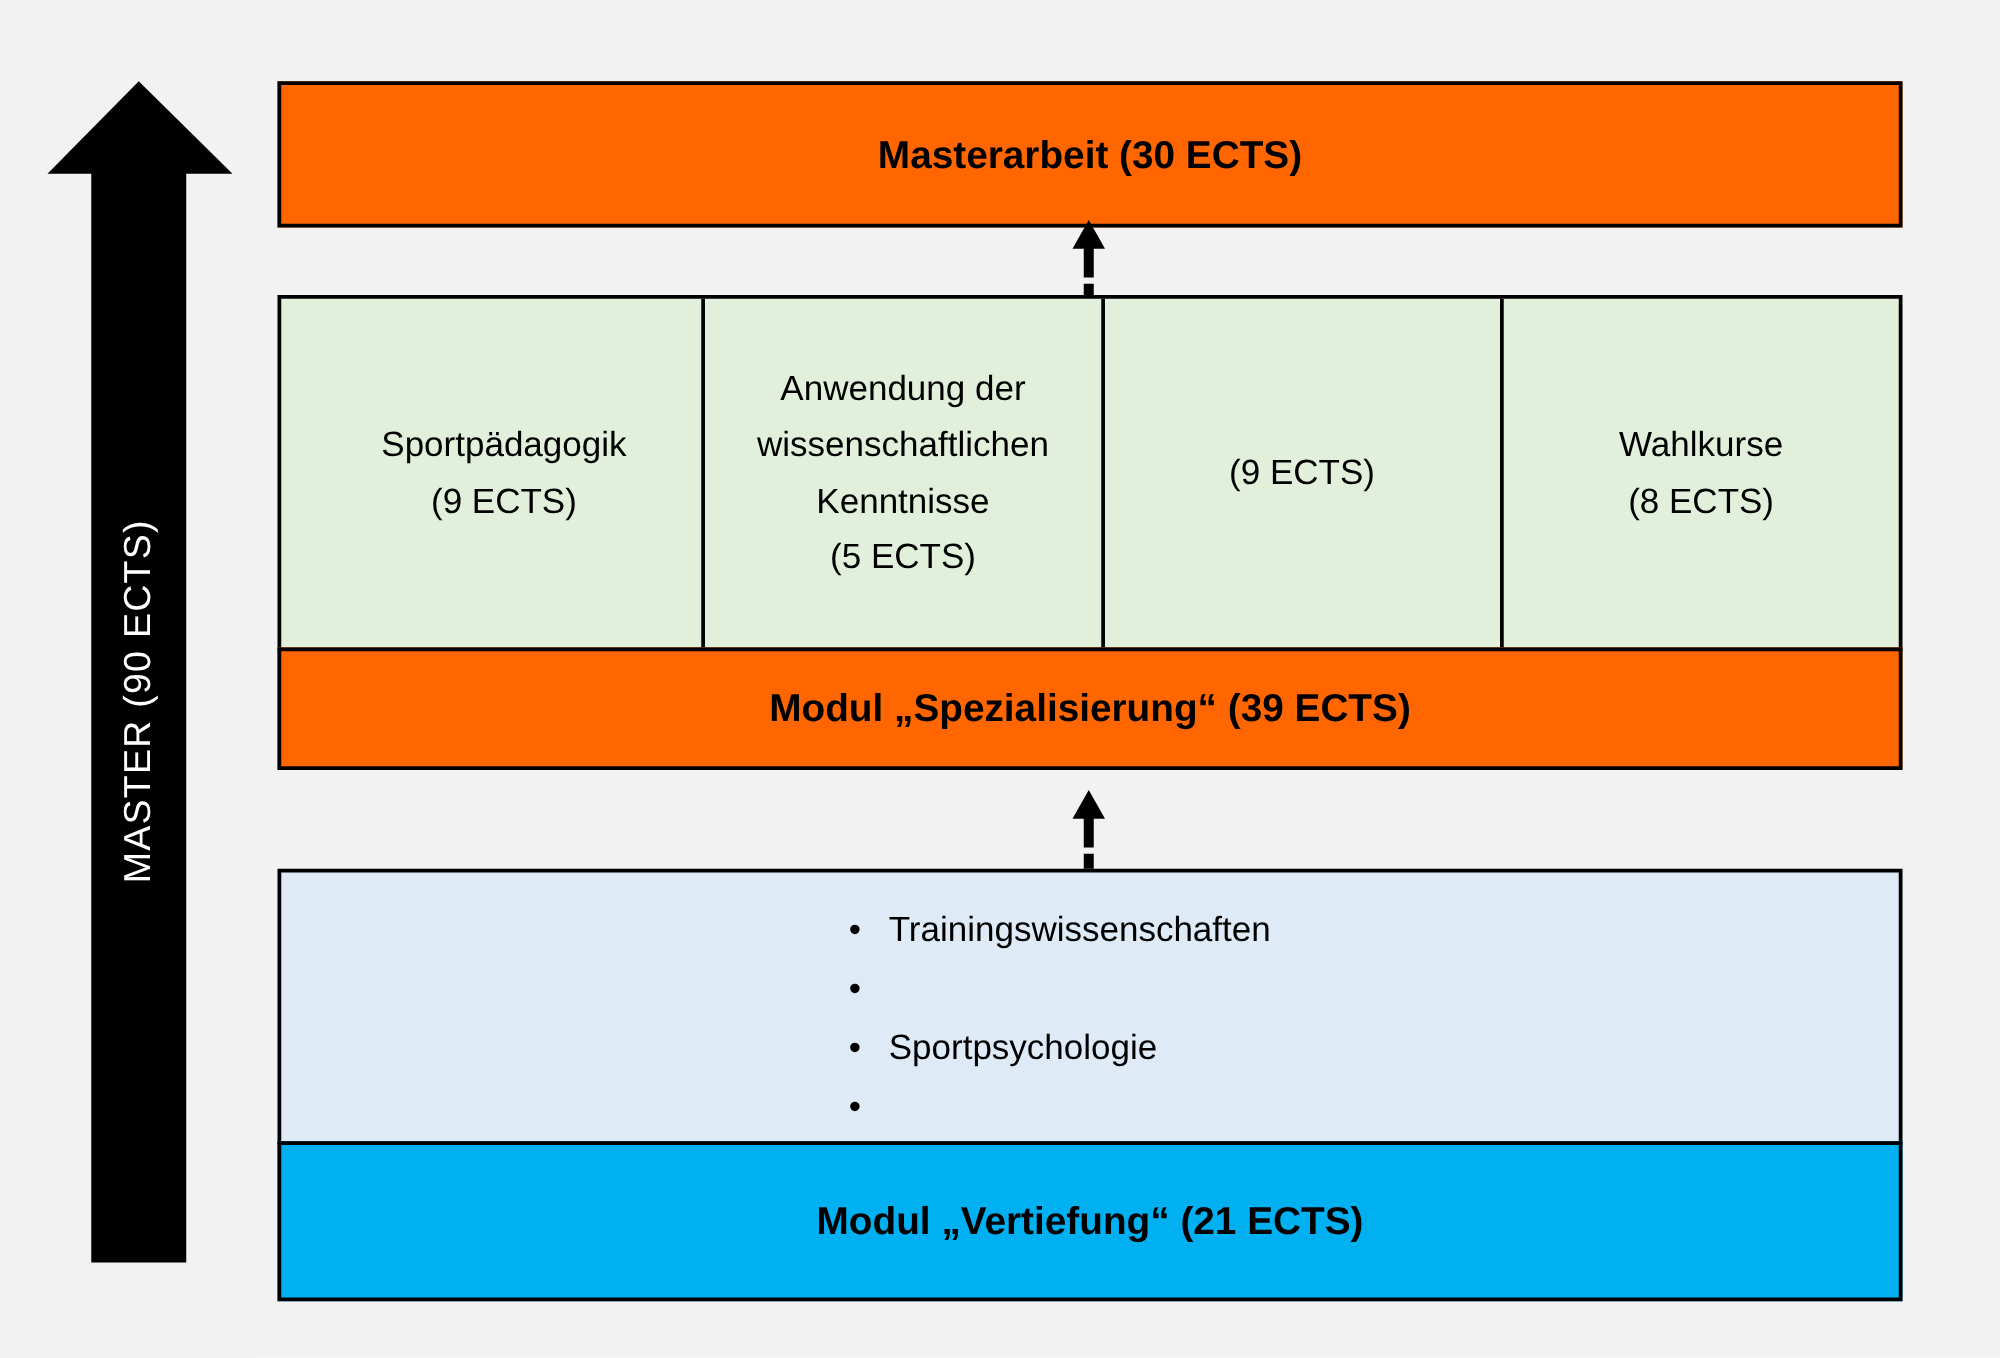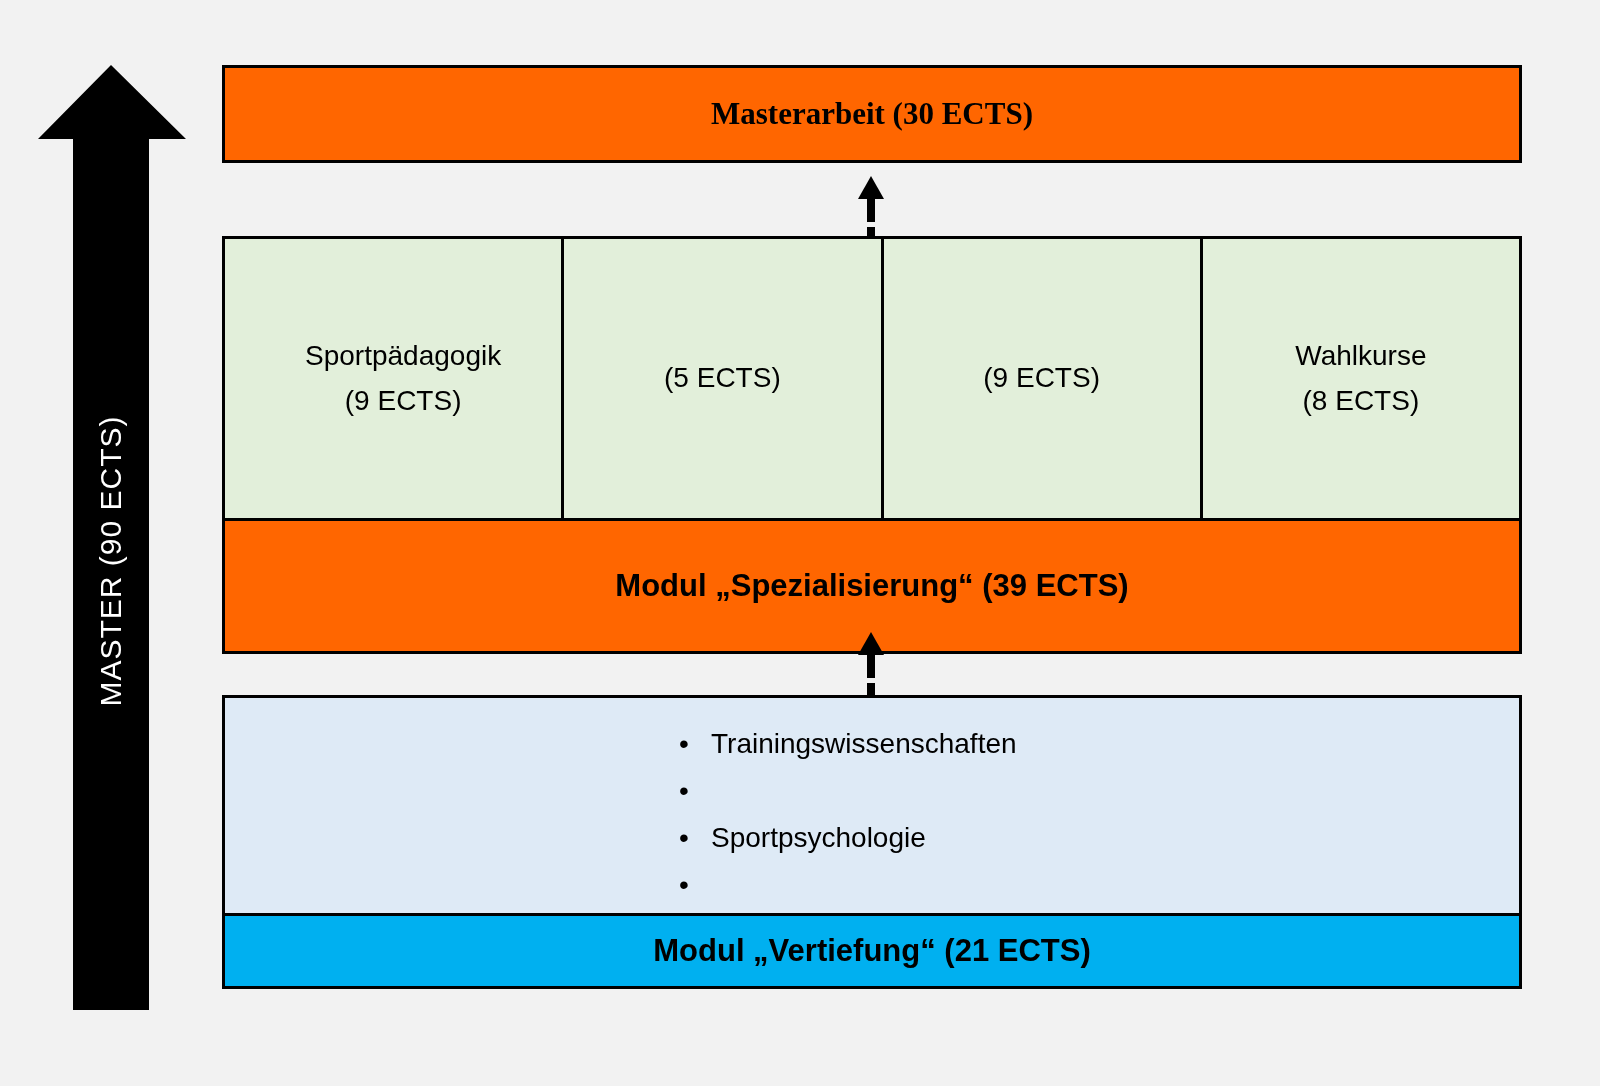--- a/index.html
+++ b/index.html
@@ -31,25 +31,25 @@
     left:222px; width:1300px;
     box-sizing:border-box;
     border:3px solid #000;
     display:flex; align-items:center; justify-content:center;
     text-align:center;
   }
   .bar-label { font-weight:bold; font-size:31px; }
   .bar-orange  { background:#FF6600; }
   .bar-cyan    { background:#00B0F0; }
 
-  #masterarbeit-bar   { top:65px;  height:98px;font-family:Liberation Serif, serif; }
+  #masterarbeit-bar   { top:65px;  height:117px; }
   #course-row         { top:236px; height:285px; background:#E2EFDA; padding:0; display:flex; align-items:stretch; }
-  #spezialisierung-bar{ top:518px; height:136px; }
+  #spezialisierung-bar{ top:518px; height:98px; }
   #vertiefung-box     { top:695px; height:221px; background:#DEEAF6; display:block; }
-  #vertiefung-bar     { top:913px; height:76px; }
+  #vertiefung-bar     { top:913px; height:128px; }
 
   
   .course-cell {
     flex:1 1 0;
     display:flex; flex-direction:column;
     align-items:center; justify-content:center;
     font-size:28px; line-height:1.6;
     padding:0 8px;
     border-left:3px solid #000;
   }
@@ -92,20 +92,21 @@
     <rect x="12" y="19" width="8" height="27" fill="#000000"></rect>
     <rect x="12" y="51" width="8" height="13" fill="#000000"></rect>
   </svg>
 
   <div class="block" id="course-row">
     <div class="course-cell">
       <div>Sportpädagogik</div>
       <div>(9 ECTS)</div>
     </div>
     <div class="course-cell">
+      <div>Anwendung der wissenschaftlichen Kenntnisse</div>
       <div>(5 ECTS)</div>
     </div>
     <div class="course-cell">
       <div>(9 ECTS)</div>
     </div>
     <div class="course-cell">
       <div>Wahlkurse</div>
       <div>(8 ECTS)</div>
     </div>
   </div>

